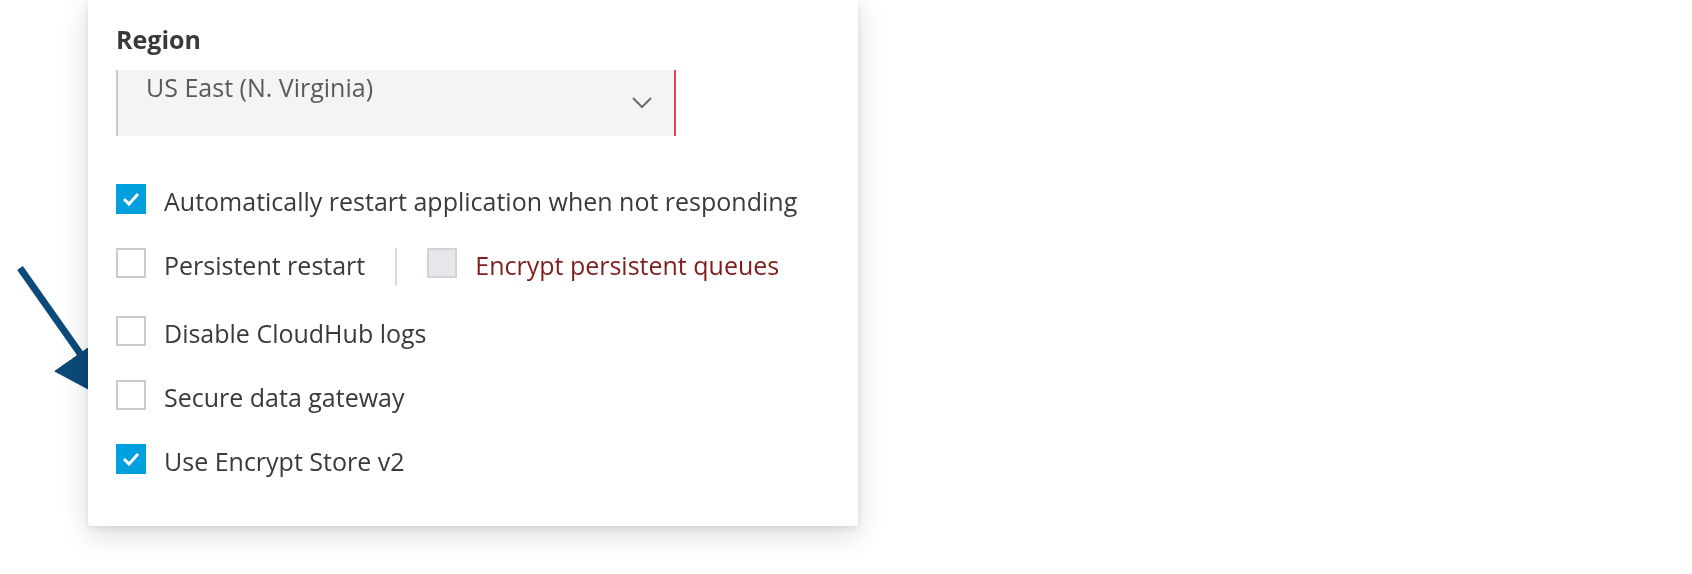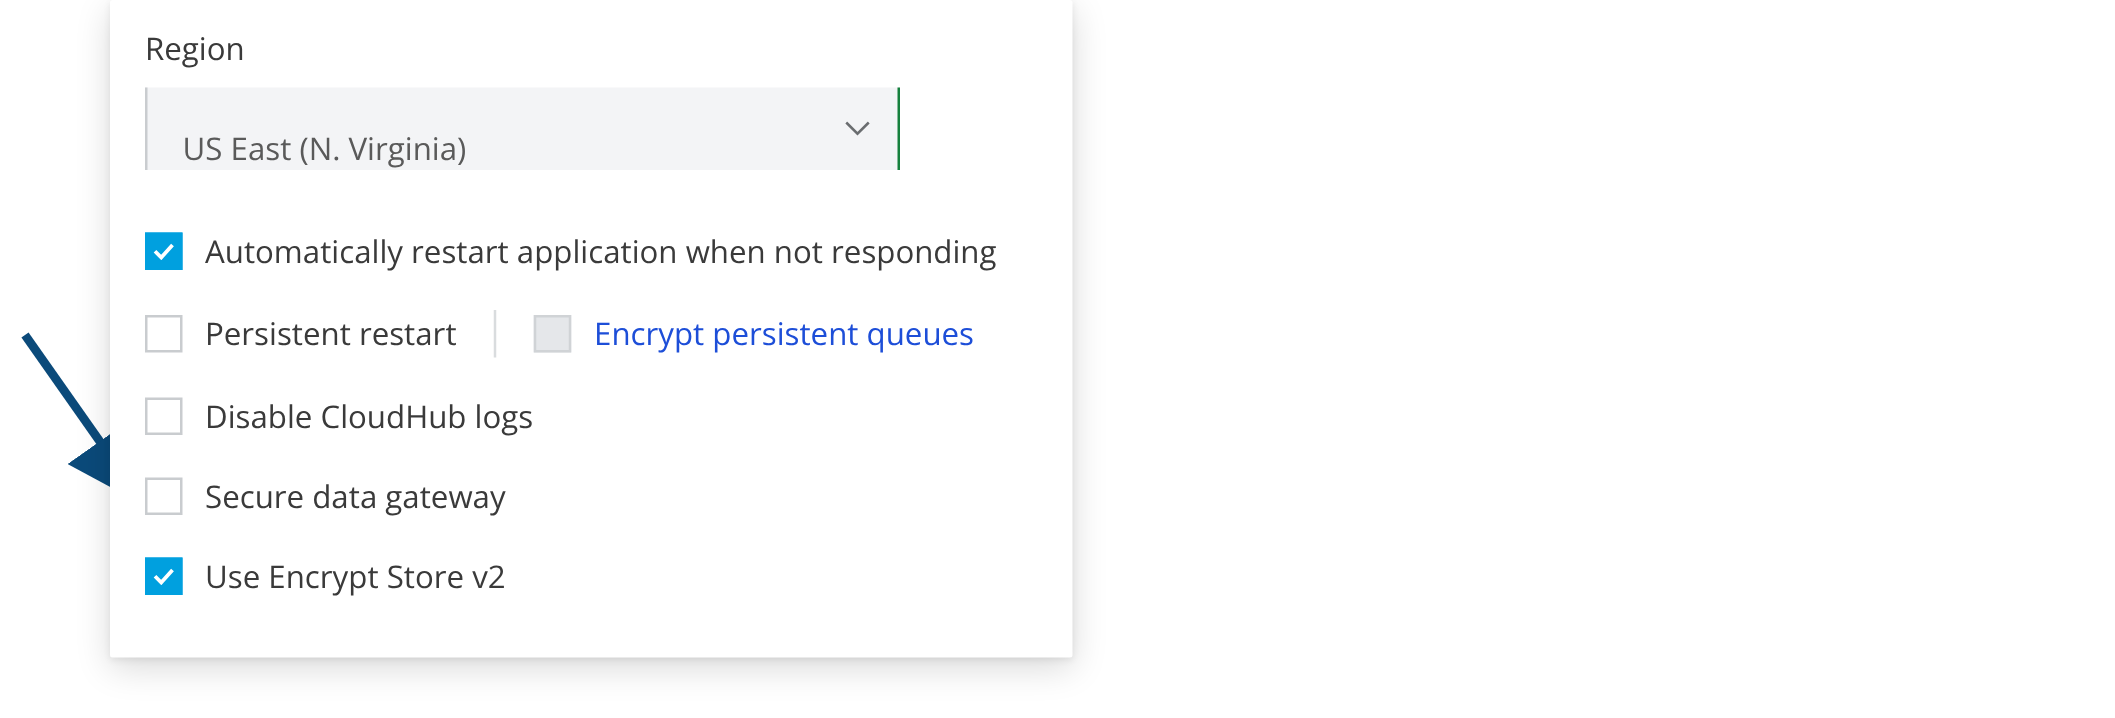--- a/index.html
+++ b/index.html
@@ -6,45 +6,45 @@
   .stage{position:relative;width:1692px;height:574px;}
   .card{
     position:absolute;left:88px;top:0;width:770px;height:526px;
     background:#fff;
     box-shadow:0 8px 28px rgba(0,0,0,.15),0 2px 6px rgba(0,0,0,.08);
     border-radius:2px;
     padding:22px 28px 24px 28px;
     box-sizing:border-box;
   }
   .section-label{
-    font-size:25px;color:#3a3a3a;margin-bottom:14px;font-weight:400;
+    font-size:25px;color:#3a3a3a;margin-bottom:14px;font-weight:700;
   }
   .select{
-    position:relative;width:604px;height:66px;
+    position:relative;width:560px;height:66px;
     background:#f3f4f6;
-    border-left:2px solid #c9cccf;border-right:2px solid #15803d;
-    display:flex;align-items:flex-end;
+    border-left:2px solid #c9cccf;border-right:2px solid #ef4444;
+    display:flex;align-items:flex-start;
     padding-left:28px;box-sizing:border-box;cursor:pointer;
     margin-bottom:48px;
   }
   .select-value{font-size:25px;color:#5a5a5a;}
   .chevron{position:absolute;right:22px;top:50%;transform:translateY(-50%);}
   .options{display:flex;flex-direction:column;gap:30px;}
-  .row{display:flex;align-items:center;gap:18px;}
+  .row{display:flex;gap:18px;}
   .cb{
     width:30px;height:30px;box-sizing:border-box;flex:0 0 30px;
     display:flex;align-items:center;justify-content:center;cursor:pointer;
     background:#fff;border:2px solid #c9cccf;
   }
   .cb.checked{background:#00a0df;border-color:#00a0df;}
   .cb.disabled{background:#e5e7ea;border-color:#d0d3d6;cursor:not-allowed;}
   .cb svg{display:none;}
   .cb.checked svg{display:block;}
   .lbl{font-size:25px;color:#3a3a3a;}
-  .lbl.disabled{color:#1d4ed8;}
+  .lbl.disabled{color:#7f1d1d;}
   .sep{width:2px;height:38px;background:#d9dcde;margin:0 12px;}
   .arrow{position:absolute;left:14px;top:262px;pointer-events:none;}
 </style>
 </head>
 <body>
 
 <div class="stage">
 
   <svg class="arrow" width="110" height="150" viewBox="0 0 110 150">
     <defs>

